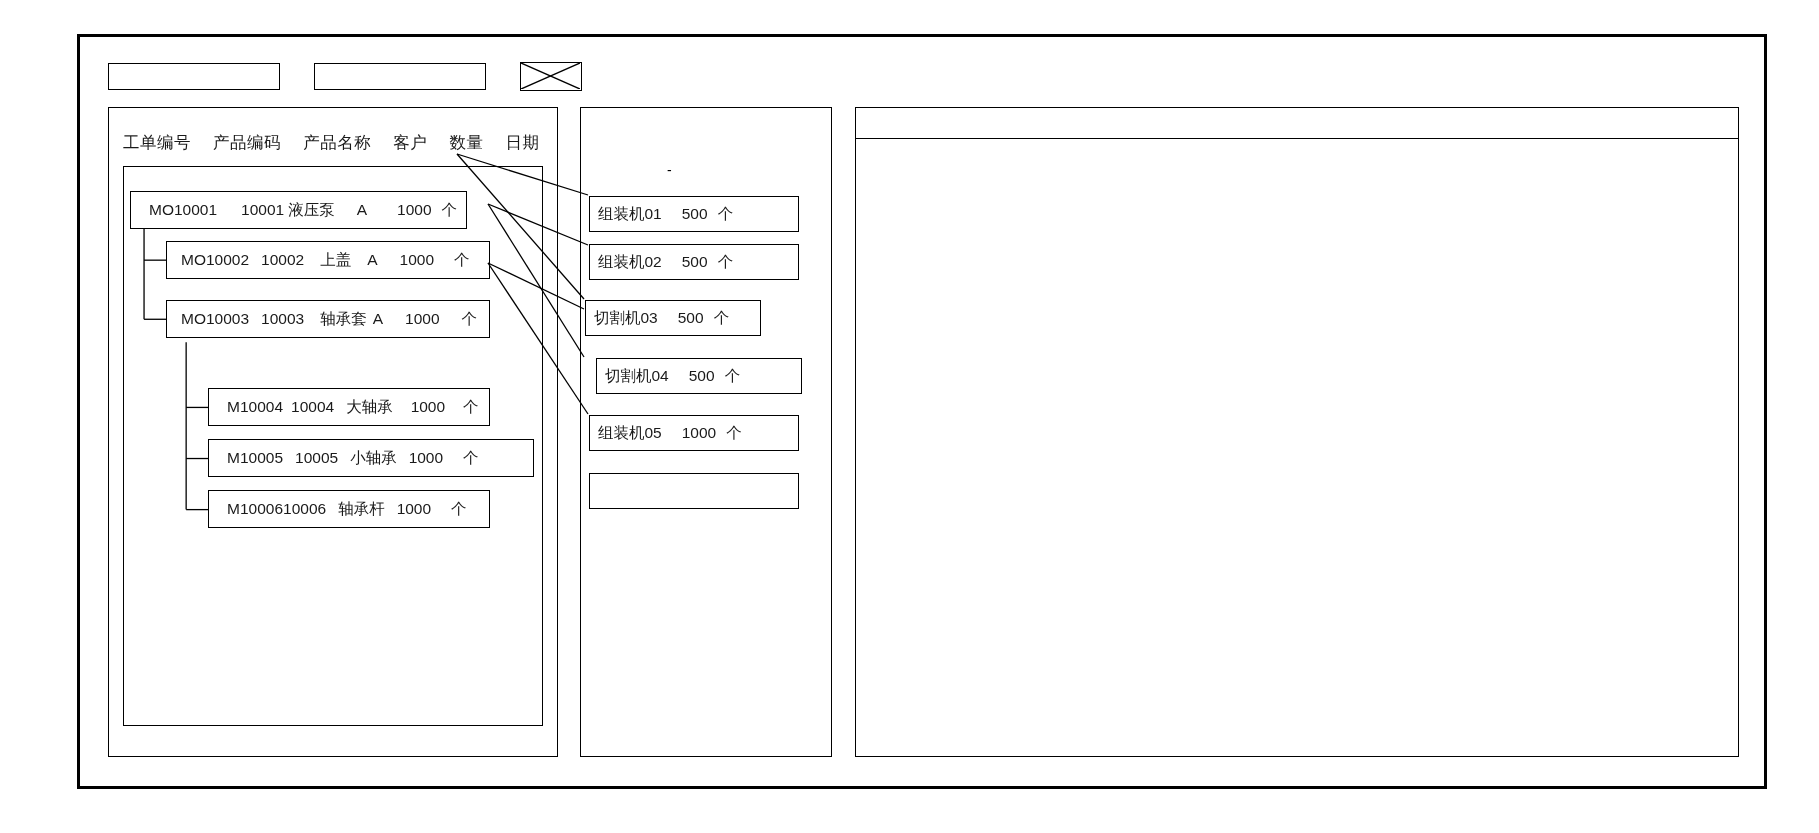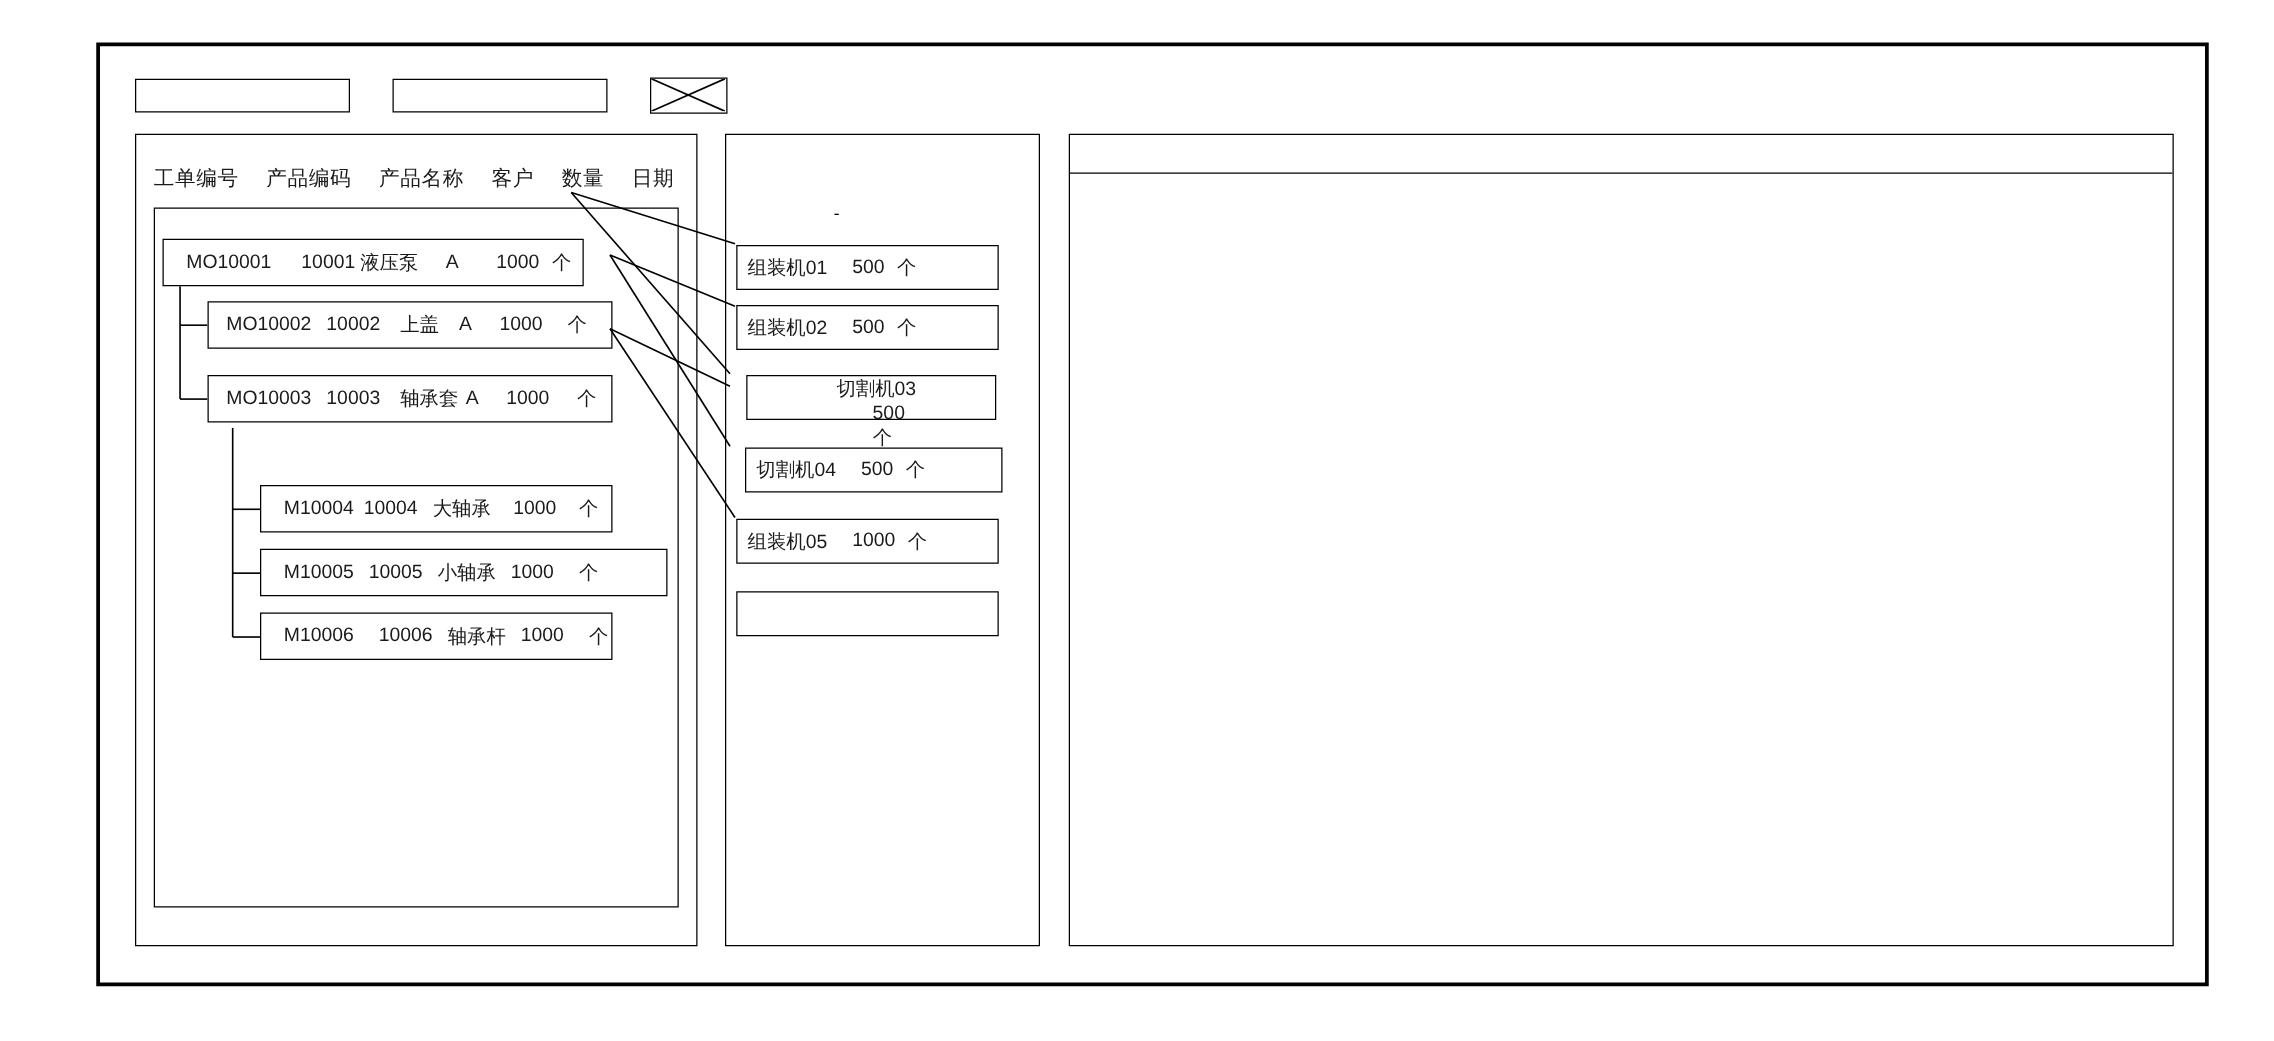--- a/index.html
+++ b/index.html
@@ -253,21 +253,21 @@
       <div class="tree-row" style="left:84px; top:272px; width:326px; height:38px;">
         <span class="cell" style="margin-left:18px;">M10005</span>
         <span class="cell" style="margin-left:12px;">10005</span>
         <span class="cell" style="margin-left:12px;">小轴承</span>
         <span class="cell" style="margin-left:12px;">1000</span>
         <span class="cell" style="margin-left:20px;">个</span>
       </div>
 
       <div class="tree-row" style="left:84px; top:323px; width:282px; height:38px;">
         <span class="cell" style="margin-left:18px;">M10006</span>
-        <span class="cell" style="margin-left:20px;">10006</span>
+        <span class="cell" style="margin-left:0;">10006</span>
         <span class="cell" style="margin-left:12px;">轴承杆</span>
         <span class="cell" style="margin-left:12px;">1000</span>
         <span class="cell" style="margin-left:20px;">个</span>
       </div>
 
     </div>
   </div>
 
   <div class="panel" id="middle-panel">
 
@@ -278,21 +278,21 @@
       <span class="m-qty">500</span>
       <span class="m-unit">个</span>
     </div>
 
     <div class="machine-row" style="top:136px;">
       <span>组装机02</span>
       <span class="m-qty">500</span>
       <span class="m-unit">个</span>
     </div>
 
-    <div class="machine-row" style="top:192px; left:16px; width:200px;flex-direction:column;">
+    <div class="machine-row" style="top:192px; left:4px; width:176px;">
       <span>切割机03</span>
       <span class="m-qty">500</span>
       <span class="m-unit">个</span>
     </div>
 
     <div class="machine-row" style="top:250px; left:15px; width:206px;">
       <span>切割机04</span>
       <span class="m-qty">500</span>
       <span class="m-unit">个</span>
     </div>

